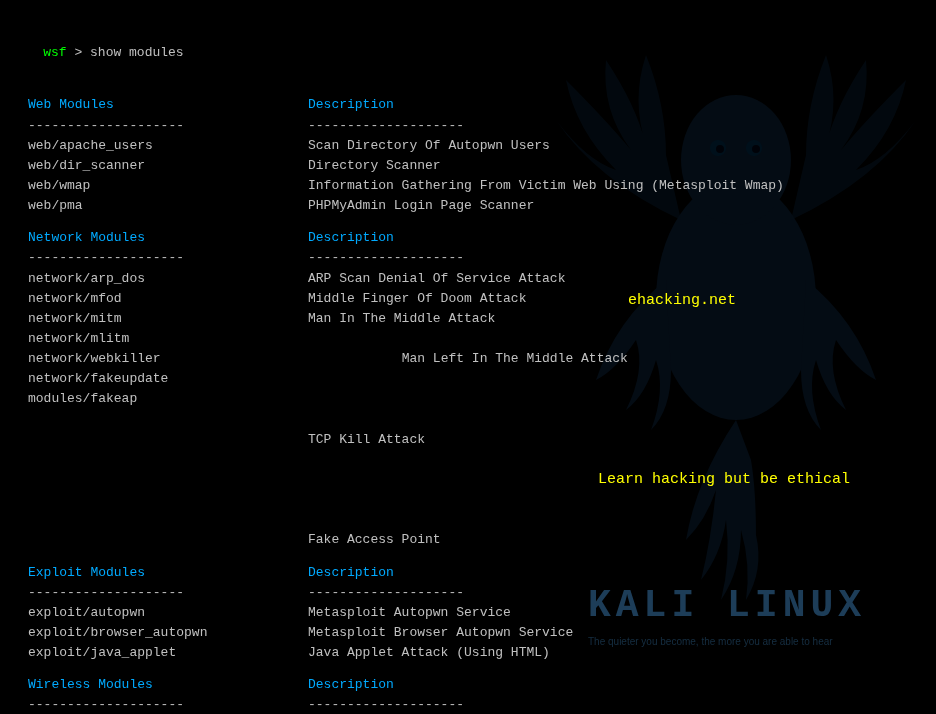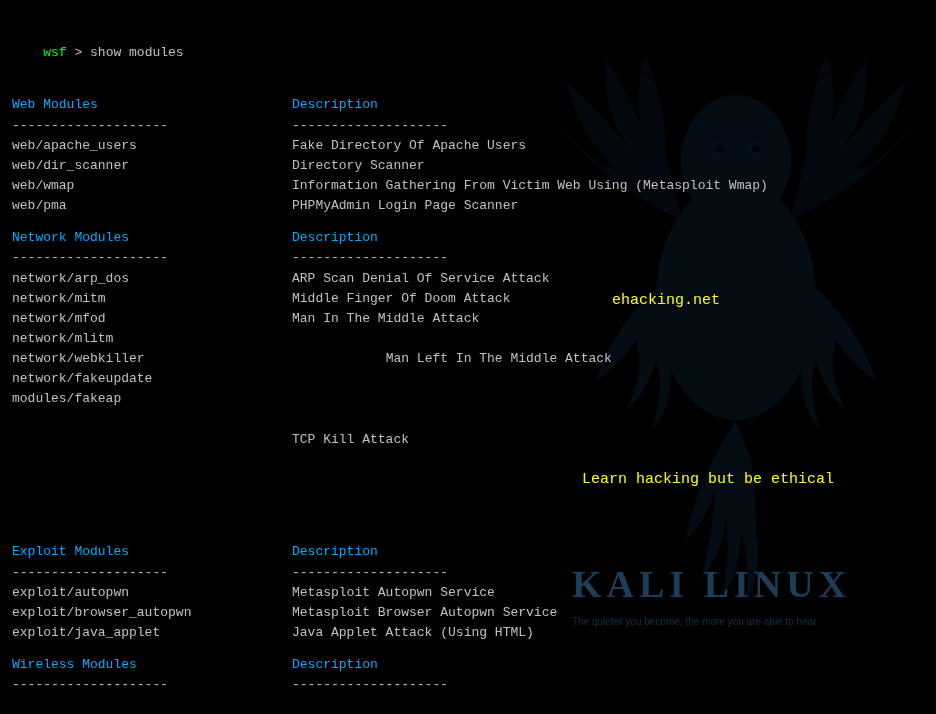--- a/index.html
+++ b/index.html
@@ -42,20 +42,21 @@
     .learn-text { color: #ffff00; font-size: 15px; }
 
     .two-col {
       display: flex;
       gap: 0;
     }
 
     .col-left {
       width: 280px;
       flex-shrink: 0;
+      margin-left: 16px;
     }
 
     .col-right {
       flex: 1;
     }
 
     .line {
       line-height: 1.55;
       white-space: pre;
     }
@@ -104,40 +105,40 @@
         <div class="line section-header">Web Modules</div>
         <div class="line section-divider">--------------------</div>
         <div class="line">web/apache_users</div>
         <div class="line">web/dir_scanner</div>
         <div class="line">web/wmap</div>
         <div class="line">web/pma</div>
       </div>
       <div class="col-right">
         <div class="line section-header">Description</div>
         <div class="line section-divider">--------------------</div>
-        <div class="line">Fake Directory Of Apache Users</div>
+        <div class="line">Scan Directory Of Autopwn Users</div>
         <div class="line">Directory Scanner</div>
         <div class="line">Information Gathering From Victim Web Using (Metasploit Wmap)</div>
         <div class="line">PHPMyAdmin Login Page Scanner</div>
       </div>
     </div>
   </div>
 
   <div class="spacer"></div>
 
   <div style="position:relative;">
 
     <div>
       <div class="two-col">
         <div class="col-left">
           <div class="line section-header">Network Modules</div>
           <div class="line section-divider">--------------------</div>
           <div class="line">network/arp_dos</div>
+          <div class="line">network/mfod</div>
           <div class="line">network/mitm</div>
-          <div class="line">network/mfod</div>
           <div class="line">network/mlitm</div>
           <div class="line">network/webkiller</div>
           <div class="line">network/fakeupdate</div>
           <div class="line">modules/fakeap</div>
         </div>
         <div class="col-right" style="position:relative;">
           <div class="line section-header">Description</div>
           <div class="line section-divider">--------------------</div>
           <div class="line">ARP Scan Denial Of Service Attack</div>
           <div class="line">Middle Finger Of Doom Attack</div>
@@ -145,20 +146,21 @@
           <div class="line" style="position:relative;">
             <span>Man Left In The Middle Attack</span>
             
             <span class="ehacking" style="position:absolute; left:320px; top:-40px;">ehacking.net</span>
           </div>
           <div class="line">TCP Kill Attack</div>
           <div class="line" style="position:relative;">
             
             <span class="learn-text" style="position:absolute; left:290px; top:18px;">Learn hacking but be ethical</span>
           </div>
+          <div class="line">Fake Access Point</div>
         </div>
       </div>
     </div>
   </div>
 
   <div class="spacer"></div>
 
   <div>
     <div class="two-col">
       <div class="col-left">
@@ -169,21 +171,21 @@
         <div class="line">exploit/java_applet</div>
       </div>
       <div class="col-right" style="position:relative;">
         <div class="line section-header">Description</div>
         <div class="line section-divider">--------------------</div>
         <div class="line">Metasploit Autopwn Service</div>
         <div class="line">Metasploit Browser Autopwn Service</div>
         <div class="line">Java Applet Attack (Using HTML)</div>
 
         <div style="position:absolute; top:22px; left:280px; z-index:3; opacity:0.5;">
-          <div style="font-size:38px; font-weight:bold; color:#3a7ab0; letter-spacing:5px; font-family:Liberation Serif, serif; line-height:1.1;">KALI  LINUX</div>
+          <div style="font-size:38px; font-weight:bold; color:#3a7ab0; letter-spacing:5px; font-family:Liberation Mono, monospace; line-height:1.1;">KALI  LINUX</div>
           <div style="font-size:10px; color:#2a5a80; font-family:Arial,sans-serif; margin-top:10px;">The quieter you become, the more you are able to hear</div>
         </div>
       </div>
     </div>
   </div>
 
   <div class="spacer"></div>
 
   <div>
     <div class="two-col">

